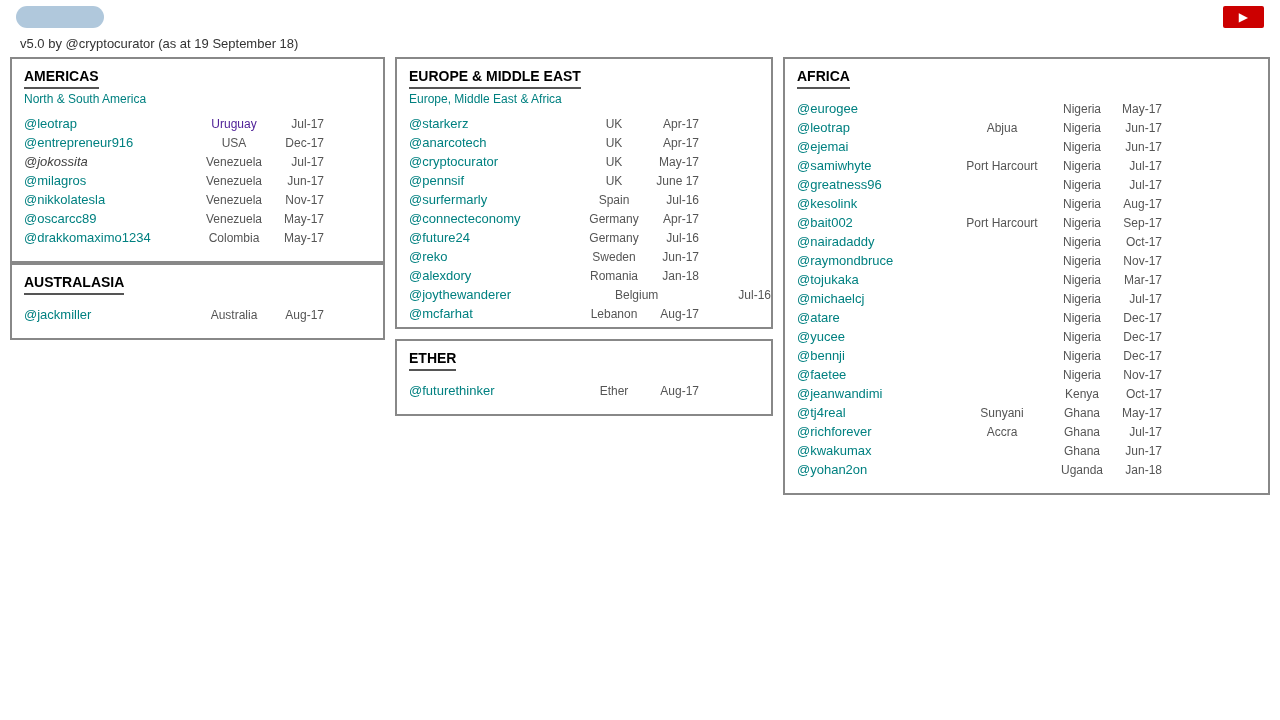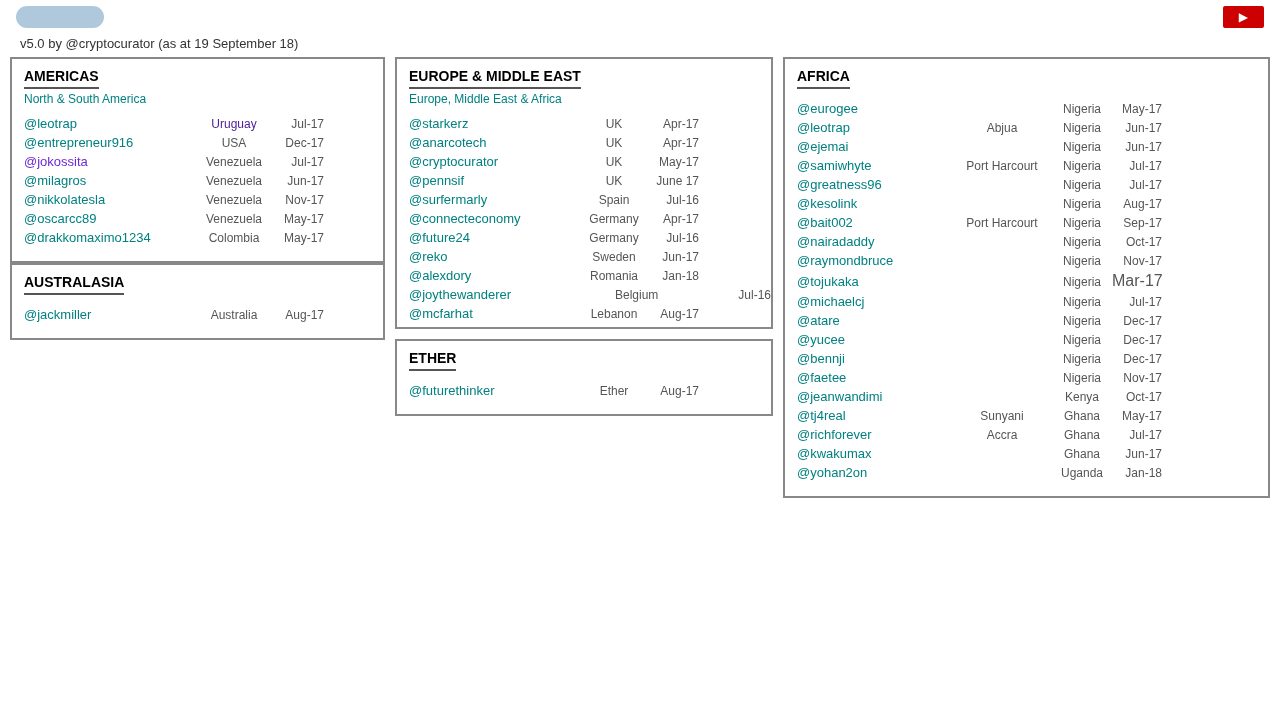--- a/index.html
+++ b/index.html
@@ -39,21 +39,21 @@
             <span style="color: rgb(0, 128, 128); font-weight: 500; min-width: 170px; flex-shrink: 0;">@leotrap</span>
             <span style="color: #4c1d95; font-size: 12px; min-width: 80px; text-align: center; flex-shrink: 0;">Uruguay</span>
             <span style="color: rgb(85, 85, 85); font-size: 12px; min-width: 50px; text-align: right; flex-shrink: 0;">Jul-17</span>
           </div>
           <div style="display: flex; align-items: baseline; padding: 2px 0px; font-size: 13px;">
             <span style="color: rgb(0, 128, 128); font-weight: 500; min-width: 170px; flex-shrink: 0;">@entrepreneur916</span>
             <span style="color: rgb(85, 85, 85); font-size: 12px; min-width: 80px; text-align: center; flex-shrink: 0;">USA</span>
             <span style="color: rgb(85, 85, 85); font-size: 12px; min-width: 50px; text-align: right; flex-shrink: 0;">Dec-17</span>
           </div>
           <div style="display: flex; align-items: baseline; padding: 2px 0px; font-size: 13px;">
-            <span style="color: #6d28d9; font-weight: 500; min-width: 170px; flex-shrink: 0;">@jokossita</span>
+            <span style="color: #404040; font-weight: 500; min-width: 170px; flex-shrink: 0; font-style: italic;">@jokossita</span>
             <span style="color: rgb(85, 85, 85); font-size: 12px; min-width: 80px; text-align: center; flex-shrink: 0;">Venezuela</span>
             <span style="color: rgb(85, 85, 85); font-size: 12px; min-width: 50px; text-align: right; flex-shrink: 0;">Jul-17</span>
           </div>
           <div style="display: flex; align-items: baseline; padding: 2px 0px; font-size: 13px;">
             <span style="color: rgb(0, 128, 128); font-weight: 500; min-width: 170px; flex-shrink: 0;">@milagros</span>
             <span style="color: rgb(85, 85, 85); font-size: 12px; min-width: 80px; text-align: center; flex-shrink: 0;">Venezuela</span>
             <span style="color: rgb(85, 85, 85); font-size: 12px; min-width: 50px; text-align: right; flex-shrink: 0;">Jun-17</span>
           </div>
           <div style="display: flex; align-items: baseline; padding: 2px 0px; font-size: 13px;">
             <span style="color: rgb(0, 128, 128); font-weight: 500; min-width: 170px; flex-shrink: 0;">@nikkolatesla</span>
@@ -218,21 +218,21 @@
           <div style="display: flex; align-items: baseline; padding: 2px 0px; font-size: 13px;">
             <span style="color: rgb(0, 128, 128); font-weight: 500; min-width: 155px; flex-shrink: 0;">@raymondbruce</span>
             <span style="color: rgb(85, 85, 85); font-size: 12px; min-width: 100px; text-align: center; flex-shrink: 0;"></span>
             <span style="color: rgb(85, 85, 85); font-size: 12px; min-width: 60px; text-align: center; flex-shrink: 0;">Nigeria</span>
             <span style="color: rgb(85, 85, 85); font-size: 12px; min-width: 50px; text-align: right; flex-shrink: 0;">Nov-17</span>
           </div>
           <div style="display: flex; align-items: baseline; padding: 2px 0px; font-size: 13px;">
             <span style="color: rgb(0, 128, 128); font-weight: 500; min-width: 155px; flex-shrink: 0;">@tojukaka</span>
             <span style="color: rgb(85, 85, 85); font-size: 12px; min-width: 100px; text-align: center; flex-shrink: 0;"></span>
             <span style="color: rgb(85, 85, 85); font-size: 12px; min-width: 60px; text-align: center; flex-shrink: 0;">Nigeria</span>
-            <span style="color: rgb(85, 85, 85); font-size: 16px; min-width: 50px; text-align: right; flex-shrink: 0;">Mar-17</span>
+            <span style="color: rgb(85, 85, 85); font-size: 12px; min-width: 50px; text-align: right; flex-shrink: 0;">Mar-17</span>
           </div>
           <div style="display: flex; align-items: baseline; padding: 2px 0px; font-size: 13px;">
             <span style="color: rgb(0, 128, 128); font-weight: 500; min-width: 155px; flex-shrink: 0;">@michaelcj</span>
             <span style="color: rgb(85, 85, 85); font-size: 12px; min-width: 100px; text-align: center; flex-shrink: 0;"></span>
             <span style="color: rgb(85, 85, 85); font-size: 12px; min-width: 60px; text-align: center; flex-shrink: 0;">Nigeria</span>
             <span style="color: rgb(85, 85, 85); font-size: 12px; min-width: 50px; text-align: right; flex-shrink: 0;">Jul-17</span>
           </div>
           <div style="display: flex; align-items: baseline; padding: 2px 0px; font-size: 13px;">
             <span style="color: rgb(0, 128, 128); font-weight: 500; min-width: 155px; flex-shrink: 0;">@atare</span>
             <span style="color: rgb(85, 85, 85); font-size: 12px; min-width: 100px; text-align: center; flex-shrink: 0;"></span>

